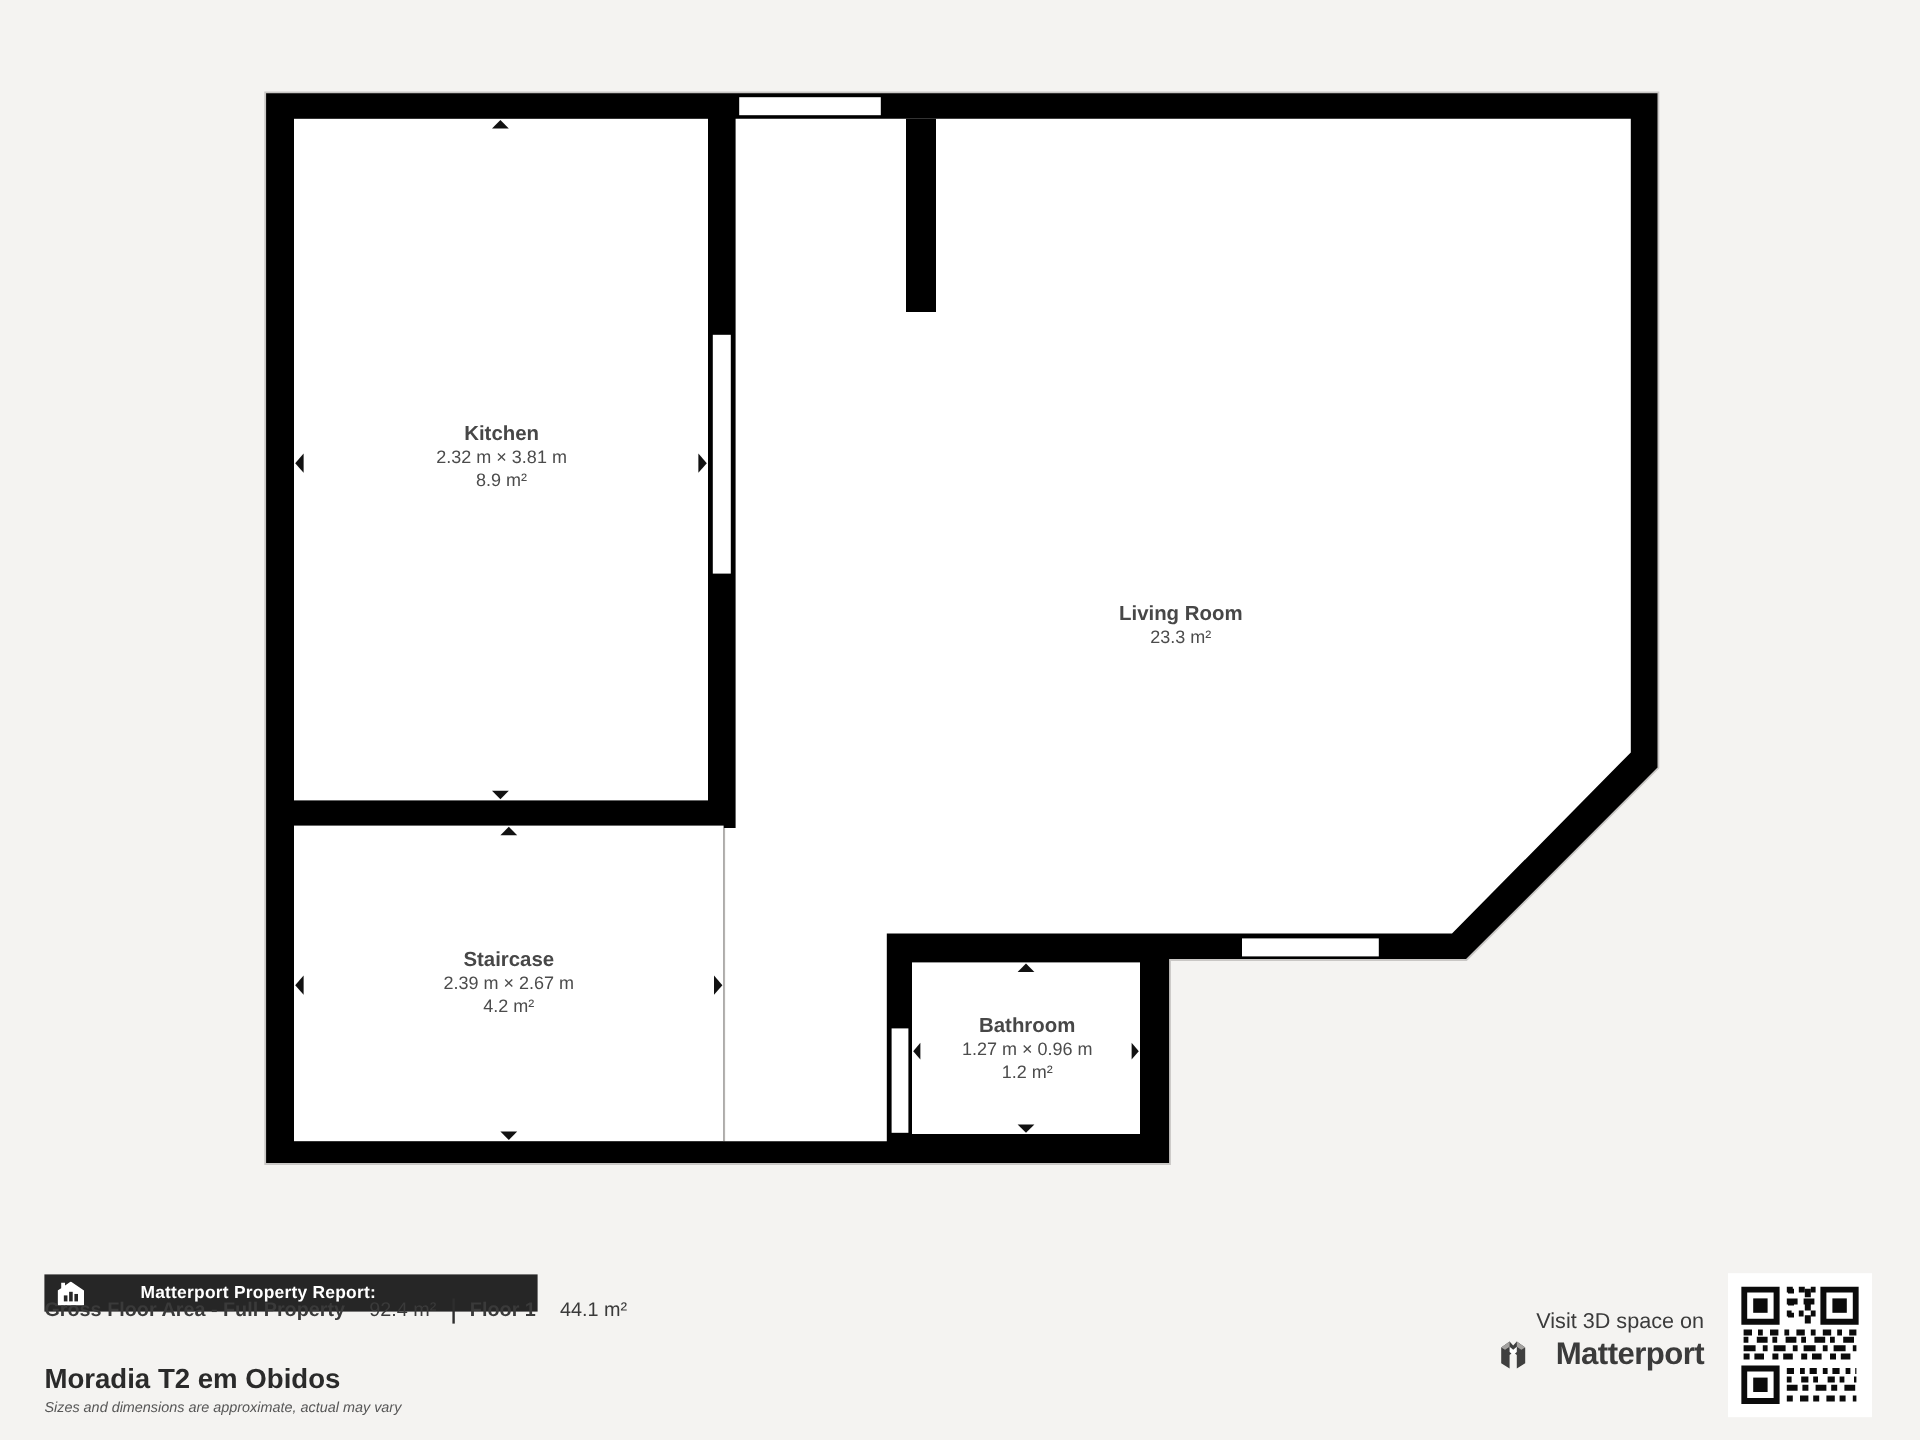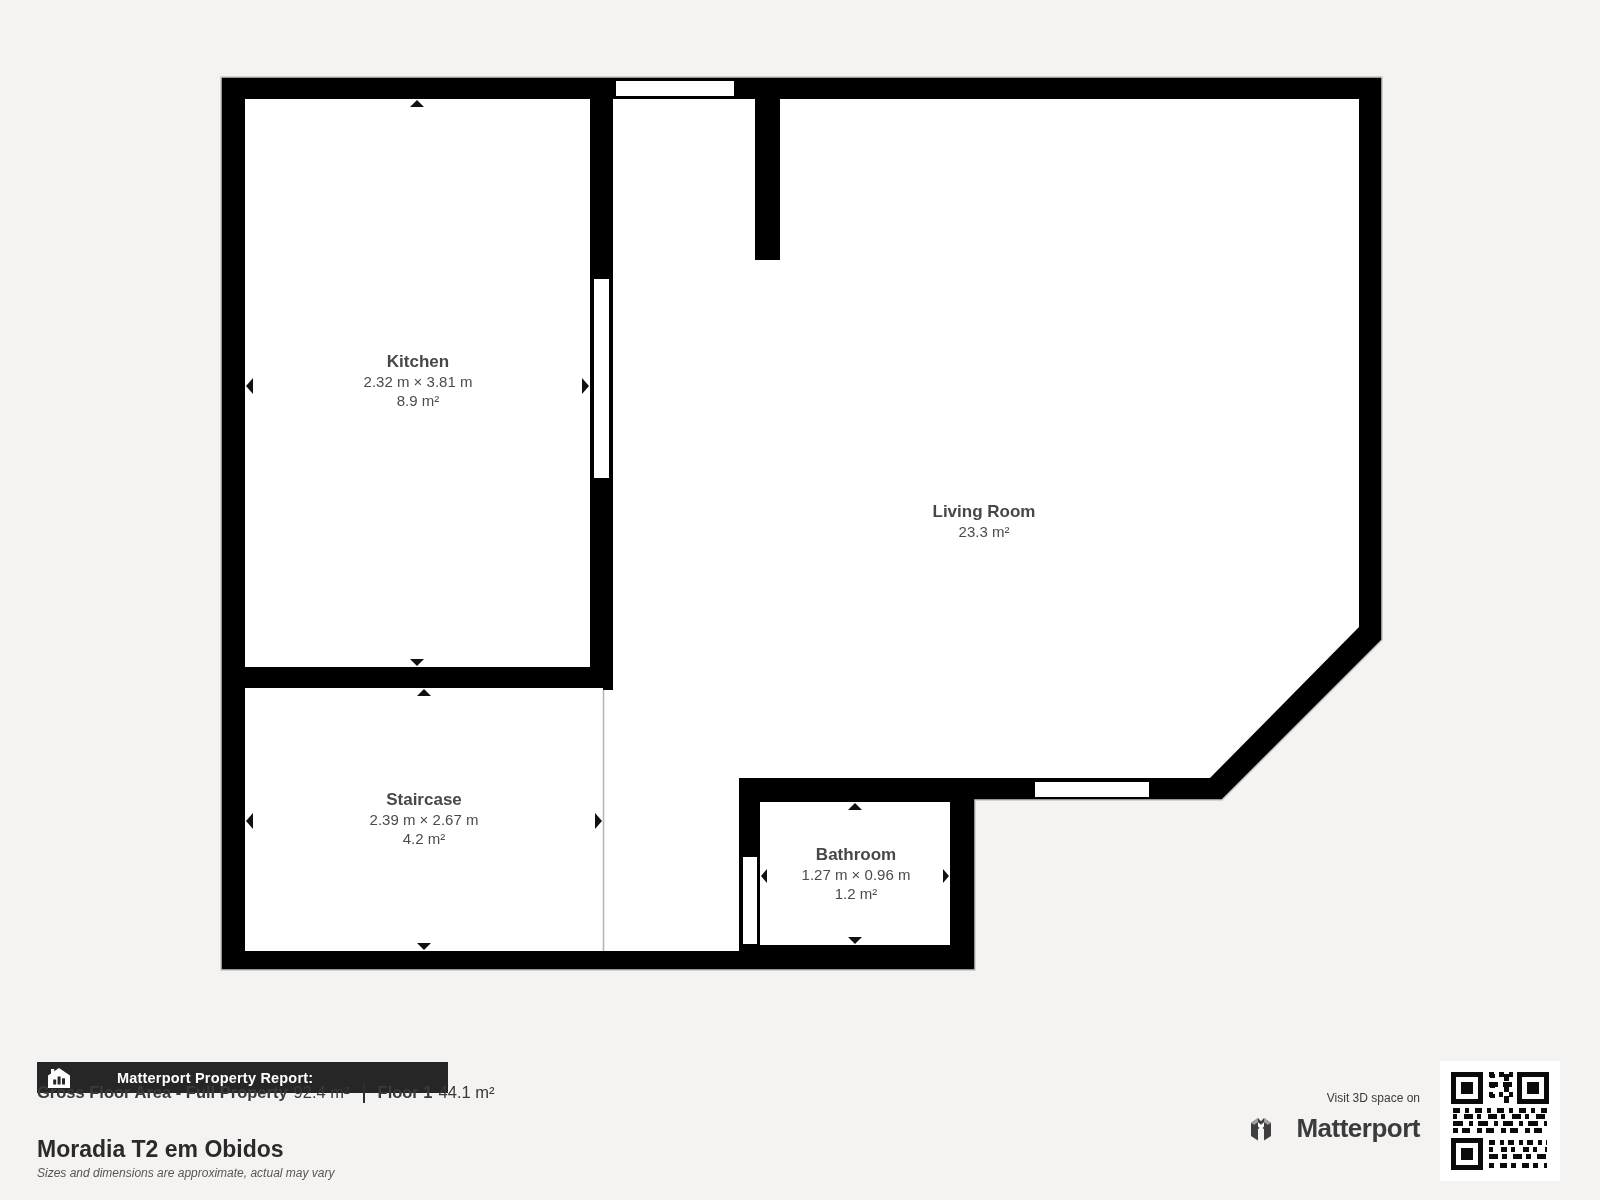--- a/index.html
+++ b/index.html
@@ -40,34 +40,34 @@
   .property-title {
     position:absolute; left:37px; top:1136px;
     font-size:23px; font-weight:bold; color:#2a2a2a;
   }
   .stats-row {
     position:absolute; left:37px; top:1082px;
     display:flex; align-items:center;
     font-size:16.5px; color:#3a3a3a;
   }
   .stats-row .lbl { font-weight:bold; }
-  .stats-row .val { font-weight:normal; margin-left:6px; }
+  .stats-row .val { font-weight:normal; margin-left:20px; }
   .stats-divider {
     width:2px; height:21px; background:#2e2e2e;
     margin:0 13px; display:inline-block;
   }
   .disclaimer {
     position:absolute; left:37px; top:1166px;
     font-size:12px; color:#565656;font-style:italic;
   }
 
   
   .visit-text {
     position:absolute; right:180px; top:1091px;
-    font-size:12px; color:#3b3b3b; text-align:right;
+    font-size:18px; color:#3b3b3b; text-align:right;
   }
   .brand-row {
     position:absolute; right:180px; top:1113px;
     display:flex; align-items:center; gap:21px;
   }
   .brand-word {
     font-size:26px; font-weight:bold; color:#3b3b3b; letter-spacing:-0.5px;
   }
   .qr-box {
     position:absolute; left:1440px; top:1061px;

